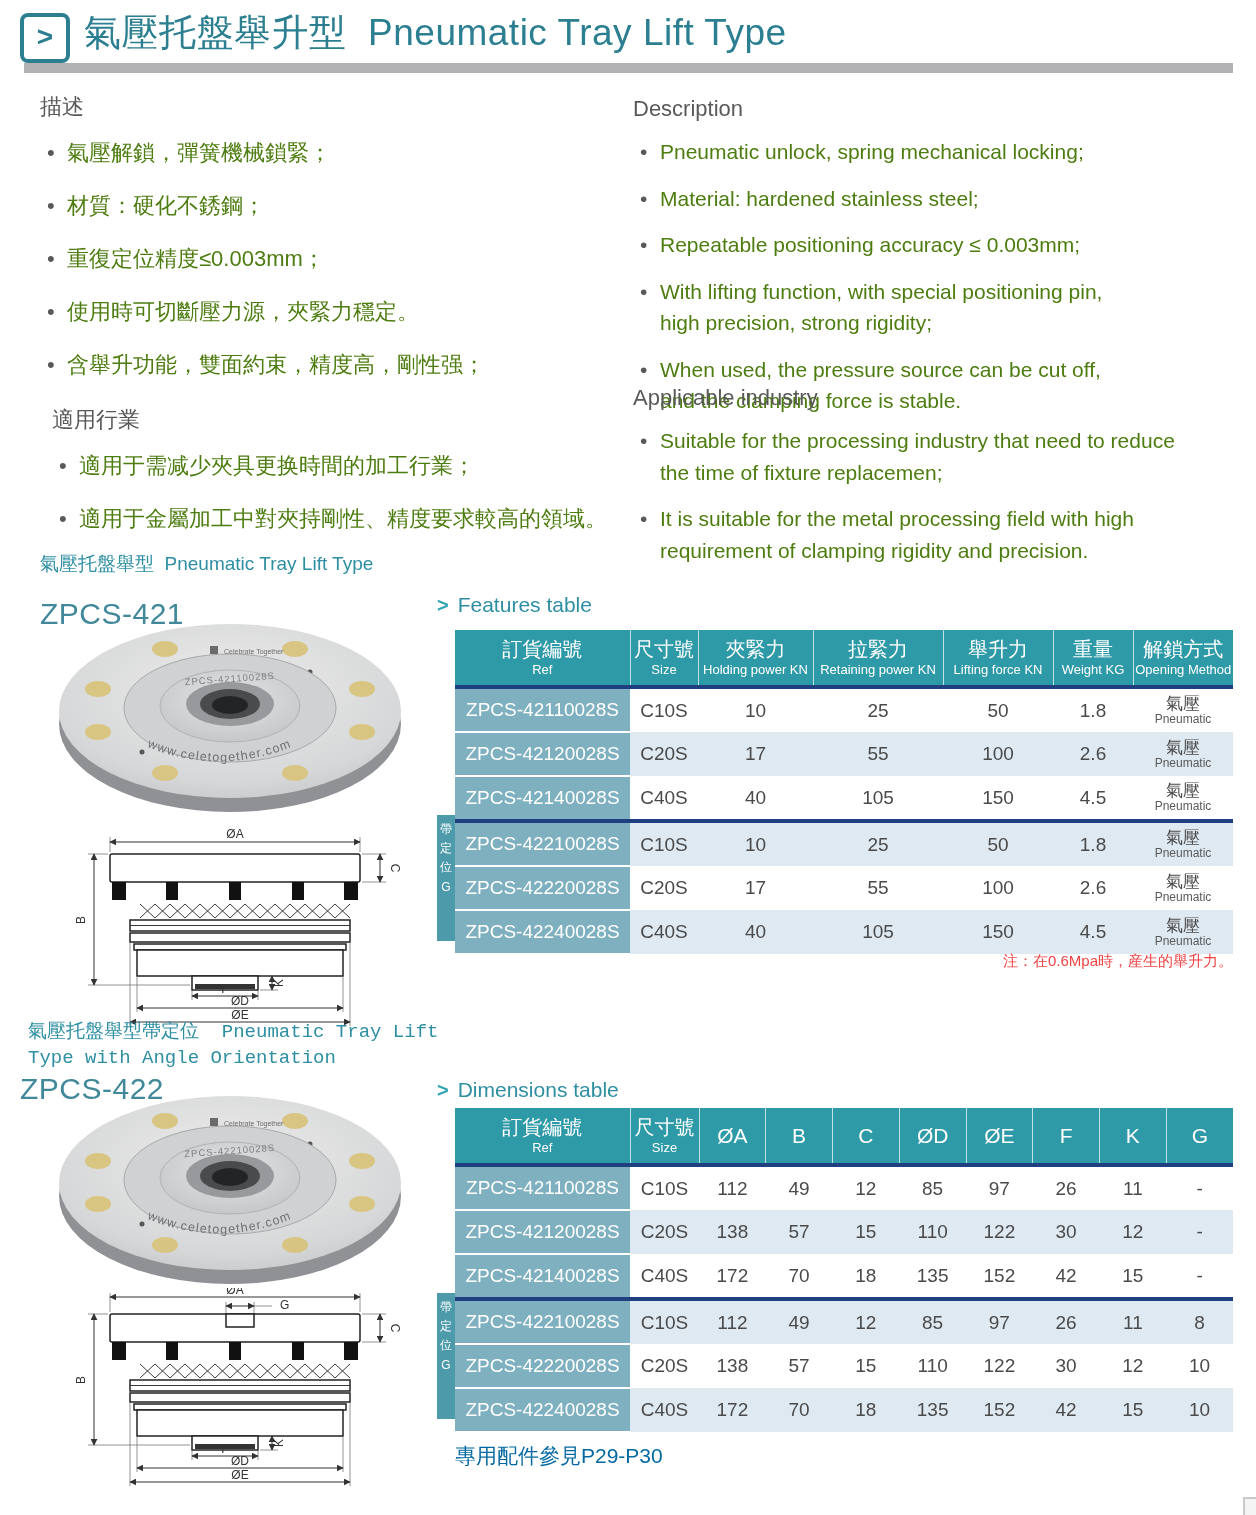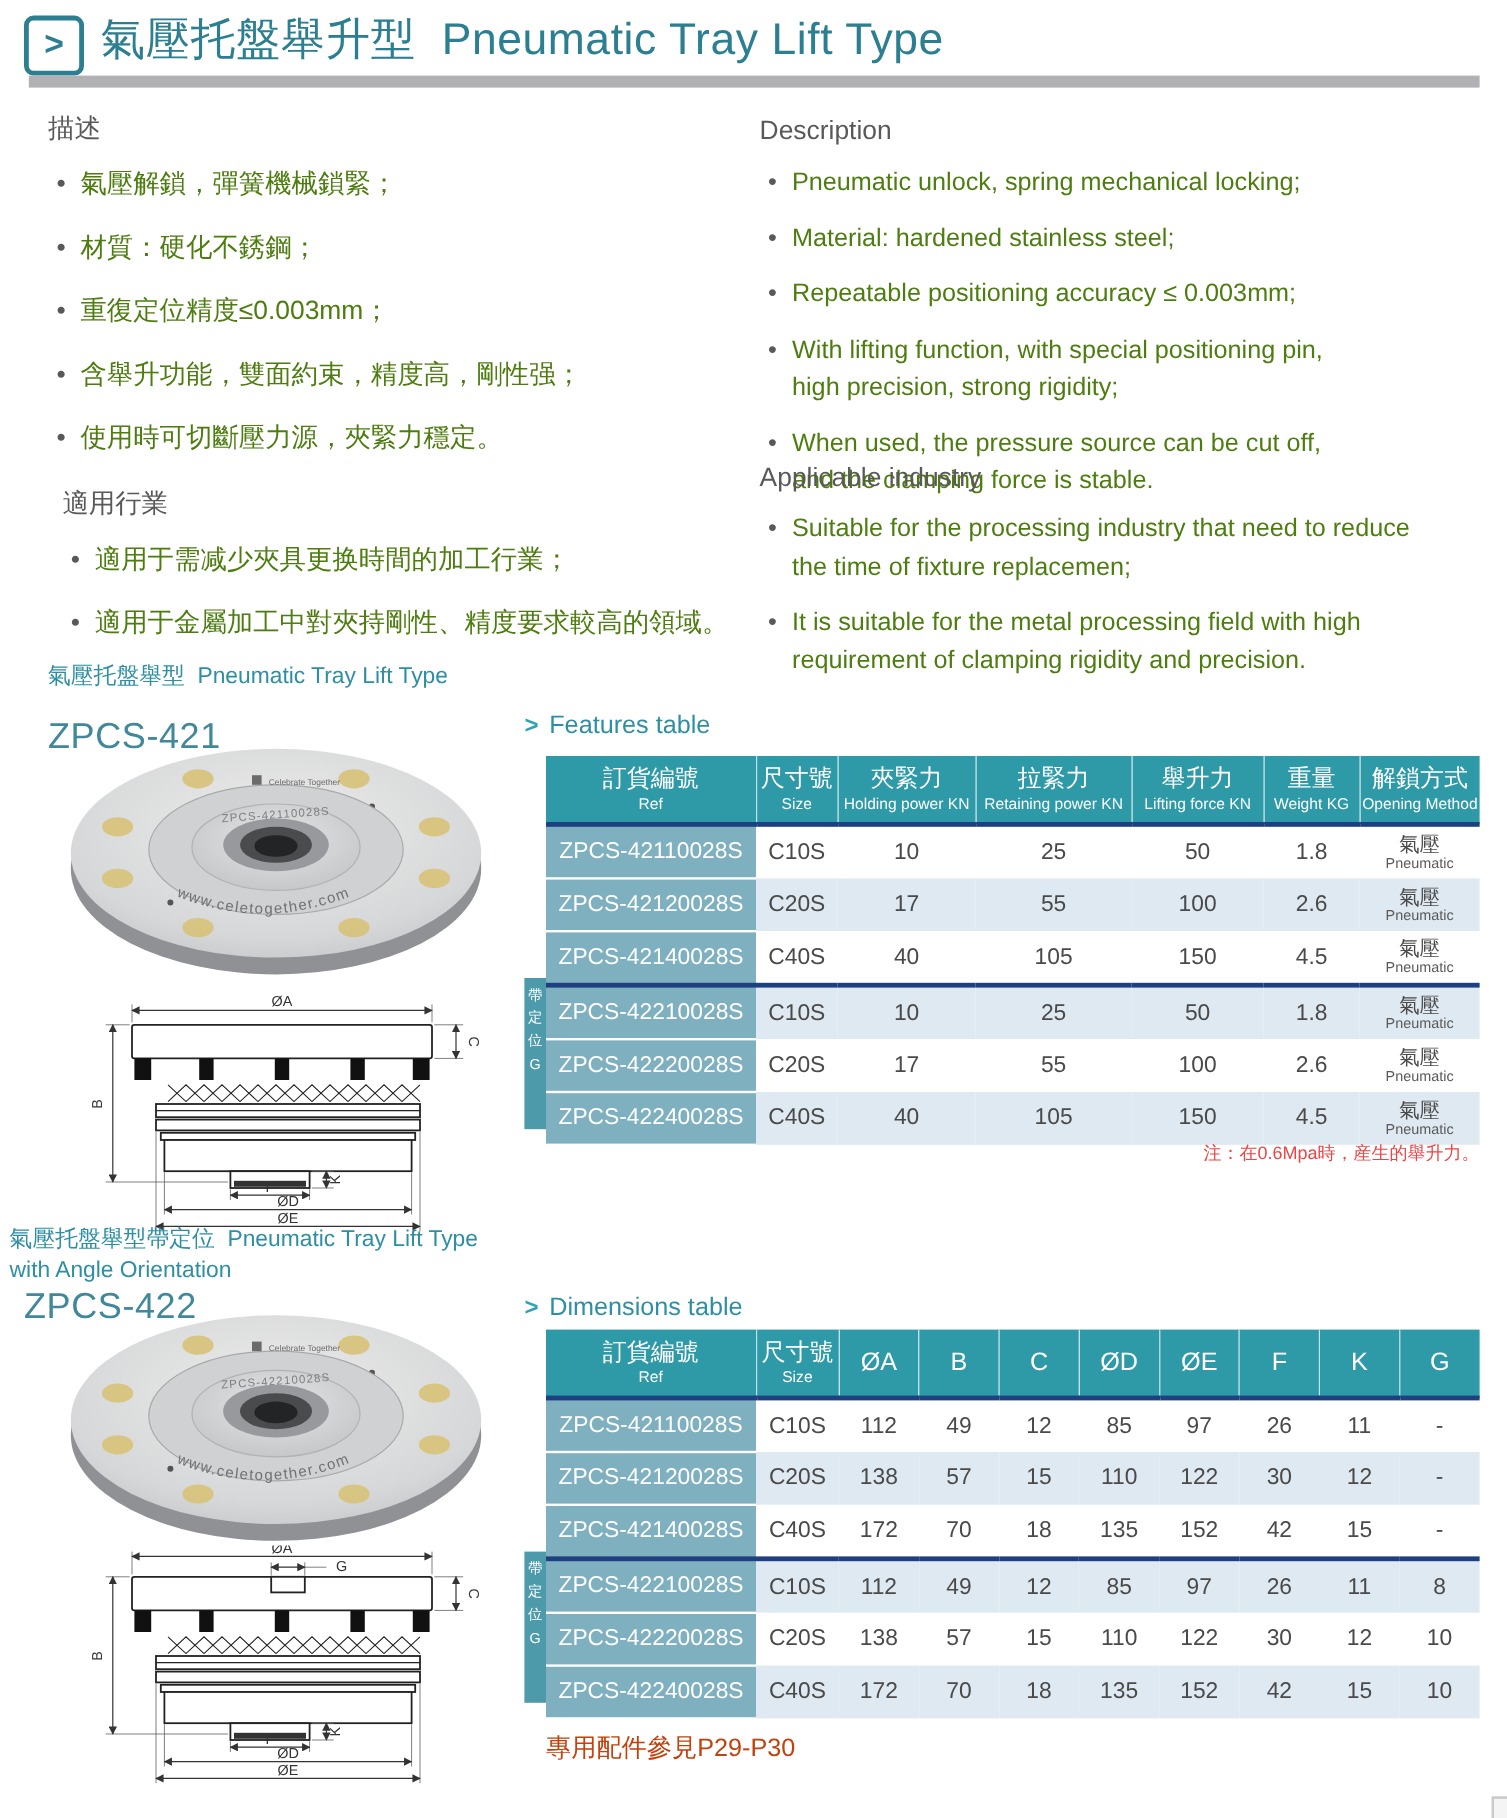--- a/index.html
+++ b/index.html
@@ -36,21 +36,21 @@
   .dtable th .h-one{display:block;font-size:21px;}
   .dtable td{height:42px;text-align:center;font-size:19px;color:#4a4a4a;padding:0;background:#fff;}
   .dtable td.ref{background:#7fb0bf;color:#fff;border-bottom:2px solid #fff;}
   .dtable tr.alt td:not(.ref){background:#dfe9f1;}
   .dtable tr.divider td{border-top:4px solid #1e4080;}
   .dtable td.open{line-height:1.05;}
   .dtable td.open .oz{display:block;font-size:17px;}
   .dtable td.open .oe{display:block;font-size:12px;color:#5a5a5a;}
   .band{position:absolute;width:18px;height:126px;background:#4d9aab;color:#fff;font-size:12px;text-align:center;word-break:break-all;line-height:1.6;padding-top:5px;box-sizing:border-box;}
   .tbl-note{position:absolute;width:778px;text-align:right;font-size:15px;color:#ef4444;}
-  .footer-note{position:absolute;font-size:21px;color:#c2410c;}
+  .footer-note{position:absolute;font-size:21px;color:#0369a1;}
 
   
   .dim{stroke:#333;stroke-width:1;}
   .ext{stroke:#666;stroke-width:.7;}
   .part{fill:#fff;stroke:#222;stroke-width:1.5;}
   .thin{stroke:#222;stroke-width:.9;fill:none;}
   .dlabel{font-size:12px;fill:#333;font-family:"Liberation Sans",sans-serif;}
   .corner-box{position:absolute;left:1243px;top:1497px;width:12px;height:17px;border:2px solid #c9c9c9;background:#f4f4f4;}
 </style>
 </head>
@@ -63,22 +63,22 @@
     <span>氣壓托盤舉升型</span>&nbsp;&nbsp;<span>Pneumatic Tray Lift Type</span>
   </div>
   <div class="hdr-bar"></div>
 
   <div class="sec zh" style="left:40px;top:92px;width:575px;">
     <h3>描述</h3>
     <ul>
         <li>氣壓解鎖，彈簧機械鎖緊；</li>
         <li>材質：硬化不銹鋼；</li>
         <li>重復定位精度≤0.003mm；</li>
+        <li>使用時可切斷壓力源，夾緊力穩定。</li>
         <li>含舉升功能，雙面約束，精度高，剛性强；</li>
-        <li>使用時可切斷壓力源，夾緊力穩定。</li>
       </ul>
   </div>
 
   <div class="sec" style="left:633px;top:96px;width:610px;">
     <h3>Description</h3>
     <ul>
         <li>Pneumatic unlock, spring mechanical locking;</li>
         <li>Material: hardened stainless steel;</li>
         <li>Repeatable positioning accuracy ≤ 0.003mm;</li>
         <li>With lifting function, with special positioning pin,
@@ -208,21 +208,21 @@
       <line class="ext" x1="303" y1="149" x2="303" y2="184"></line>
     <line class="dim" x1="97" y1="180" x2="303" y2="180" marker-start="url(#ar)" marker-end="url(#ar)"></line>
     <text class="dlabel" x="200" y="177" text-anchor="middle">ØD</text>
 
     <line class="ext" x1="90" y1="115" x2="90" y2="198"></line>
       <line class="ext" x1="310" y1="115" x2="310" y2="198"></line>
     <line class="dim" x1="90" y1="194" x2="310" y2="194" marker-start="url(#ar)" marker-end="url(#ar)"></line>
     <text class="dlabel" x="200" y="191" text-anchor="middle">ØE</text>
   </svg>
 
-  <div class="prod-label" style="left:8px;top:1020px;width:420px;">
+  <div class="prod-label" style="left:28px;top:1020px;width:420px;font-family:Liberation Mono, monospace;">
     <span>氣壓托盤舉型帶定位</span>&nbsp;&nbsp;<span>Pneumatic Tray Lift Type with Angle Orientation</span>
   </div>
   <div class="prod-model" style="left:20px;top:1072px;">ZPCS-422</div>
 
   <svg style="position:absolute;left:52px;top:1086px;" width="356" height="208" viewBox="0 0 356 208">
     <ellipse cx="178" cy="154" rx="118" ry="40" fill="#1c1c1c"></ellipse>
     <ellipse cx="178" cy="110" rx="171" ry="88" fill="#8f9194"></ellipse>
     <ellipse cx="178" cy="97" rx="171" ry="87" fill="url(#pgTop)"></ellipse>
     <g fill="#d8c47e" opacity="0.95">
       <ellipse cx="310" cy="118" rx="13" ry="8"></ellipse>

